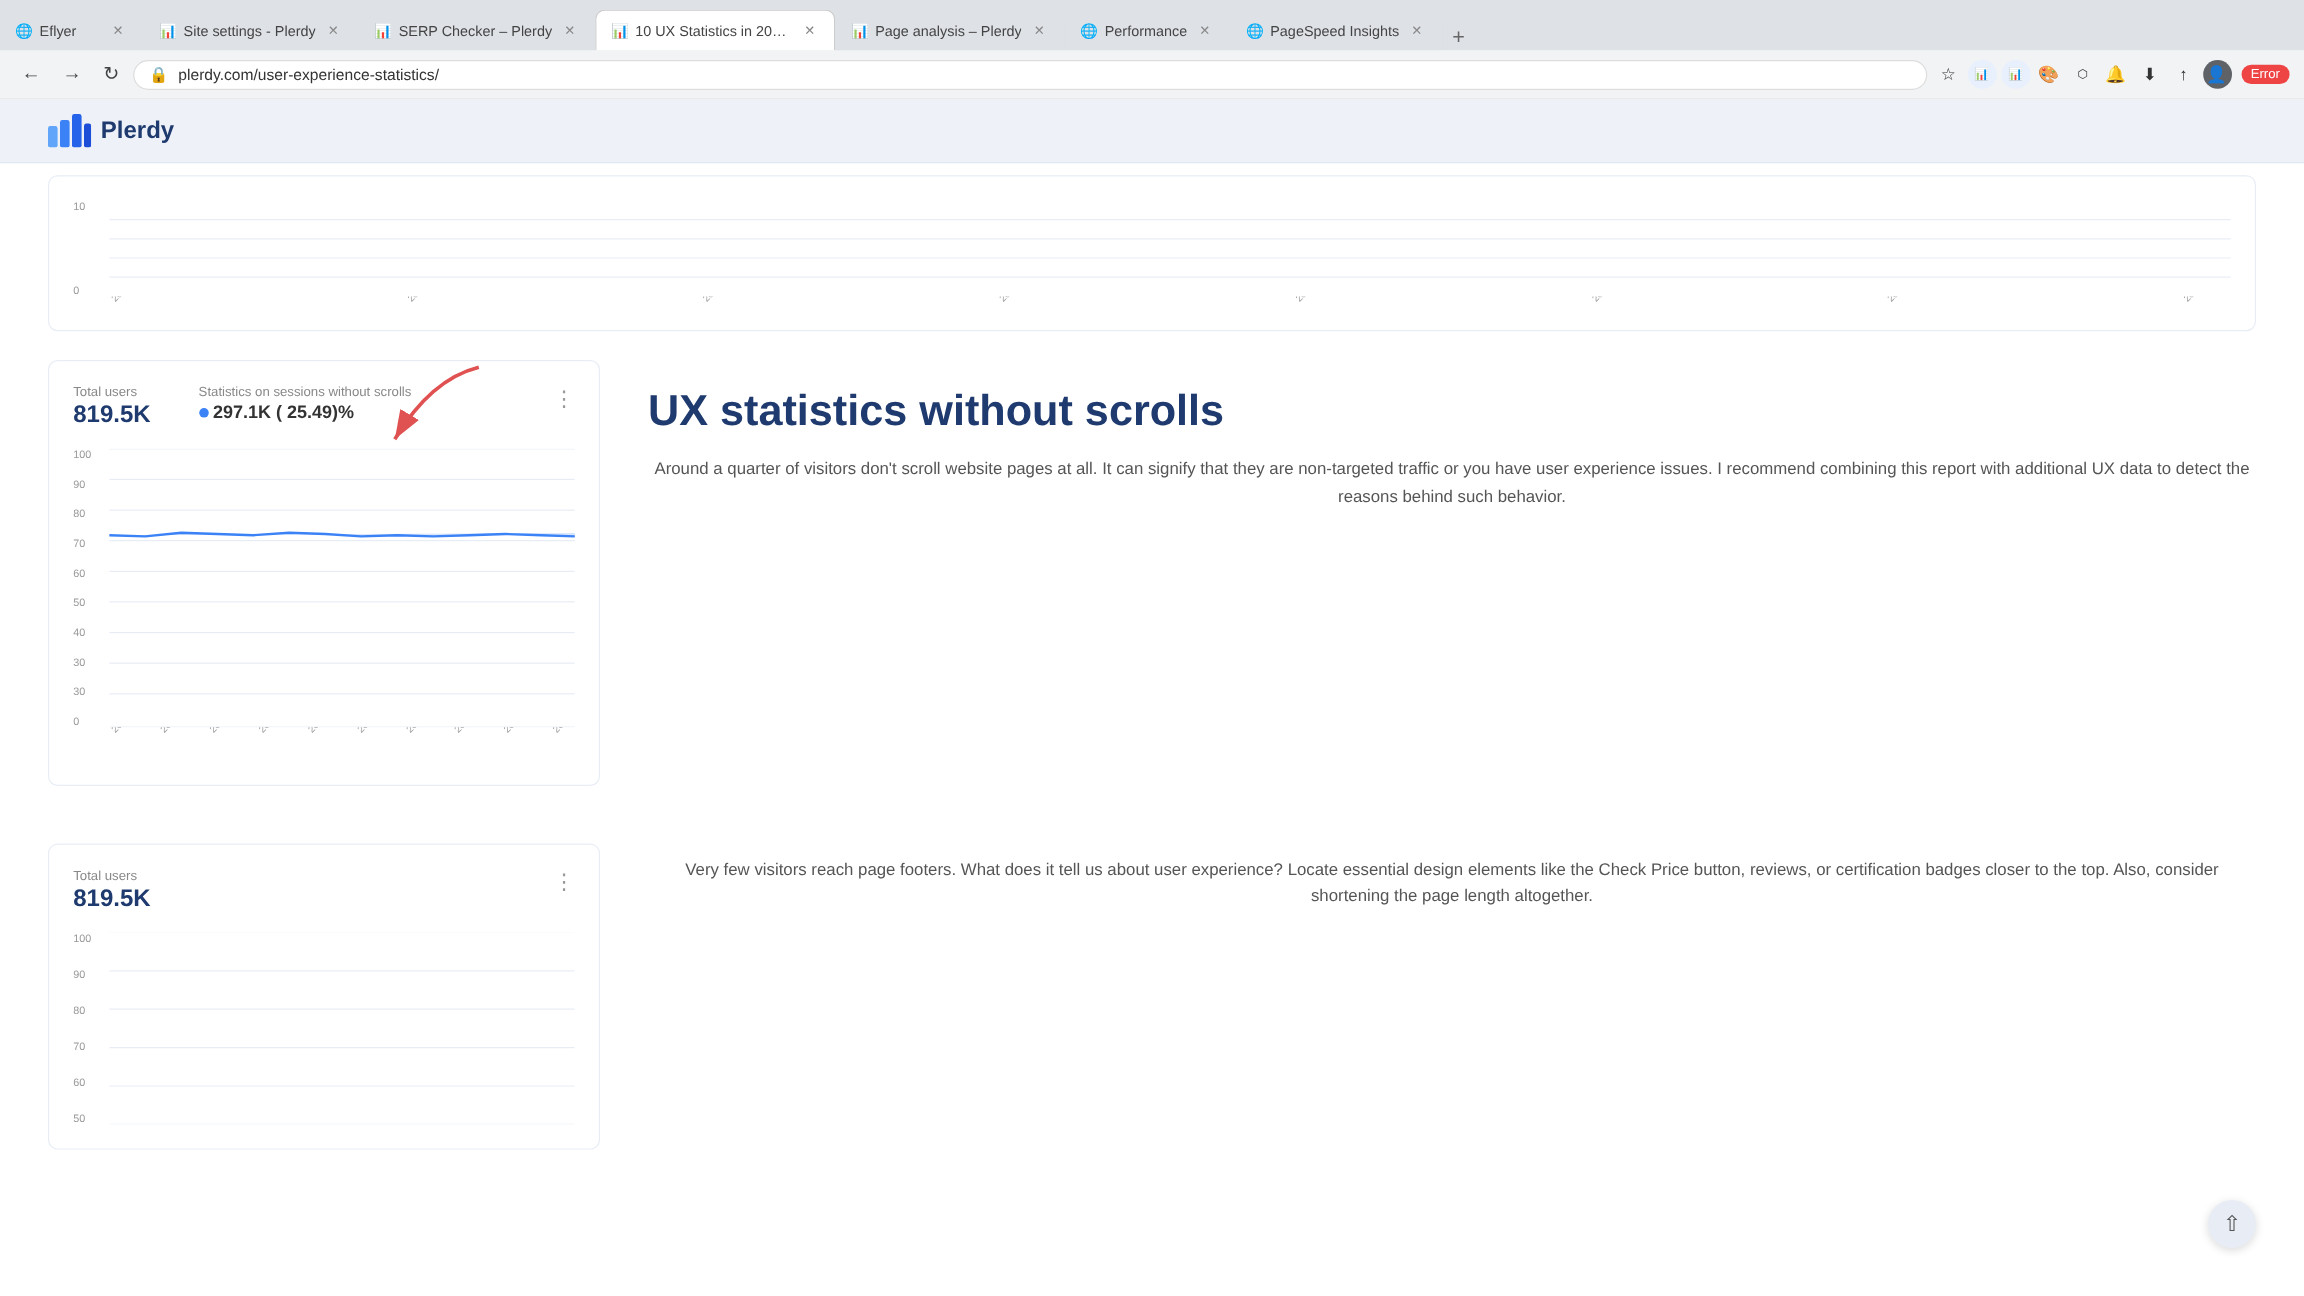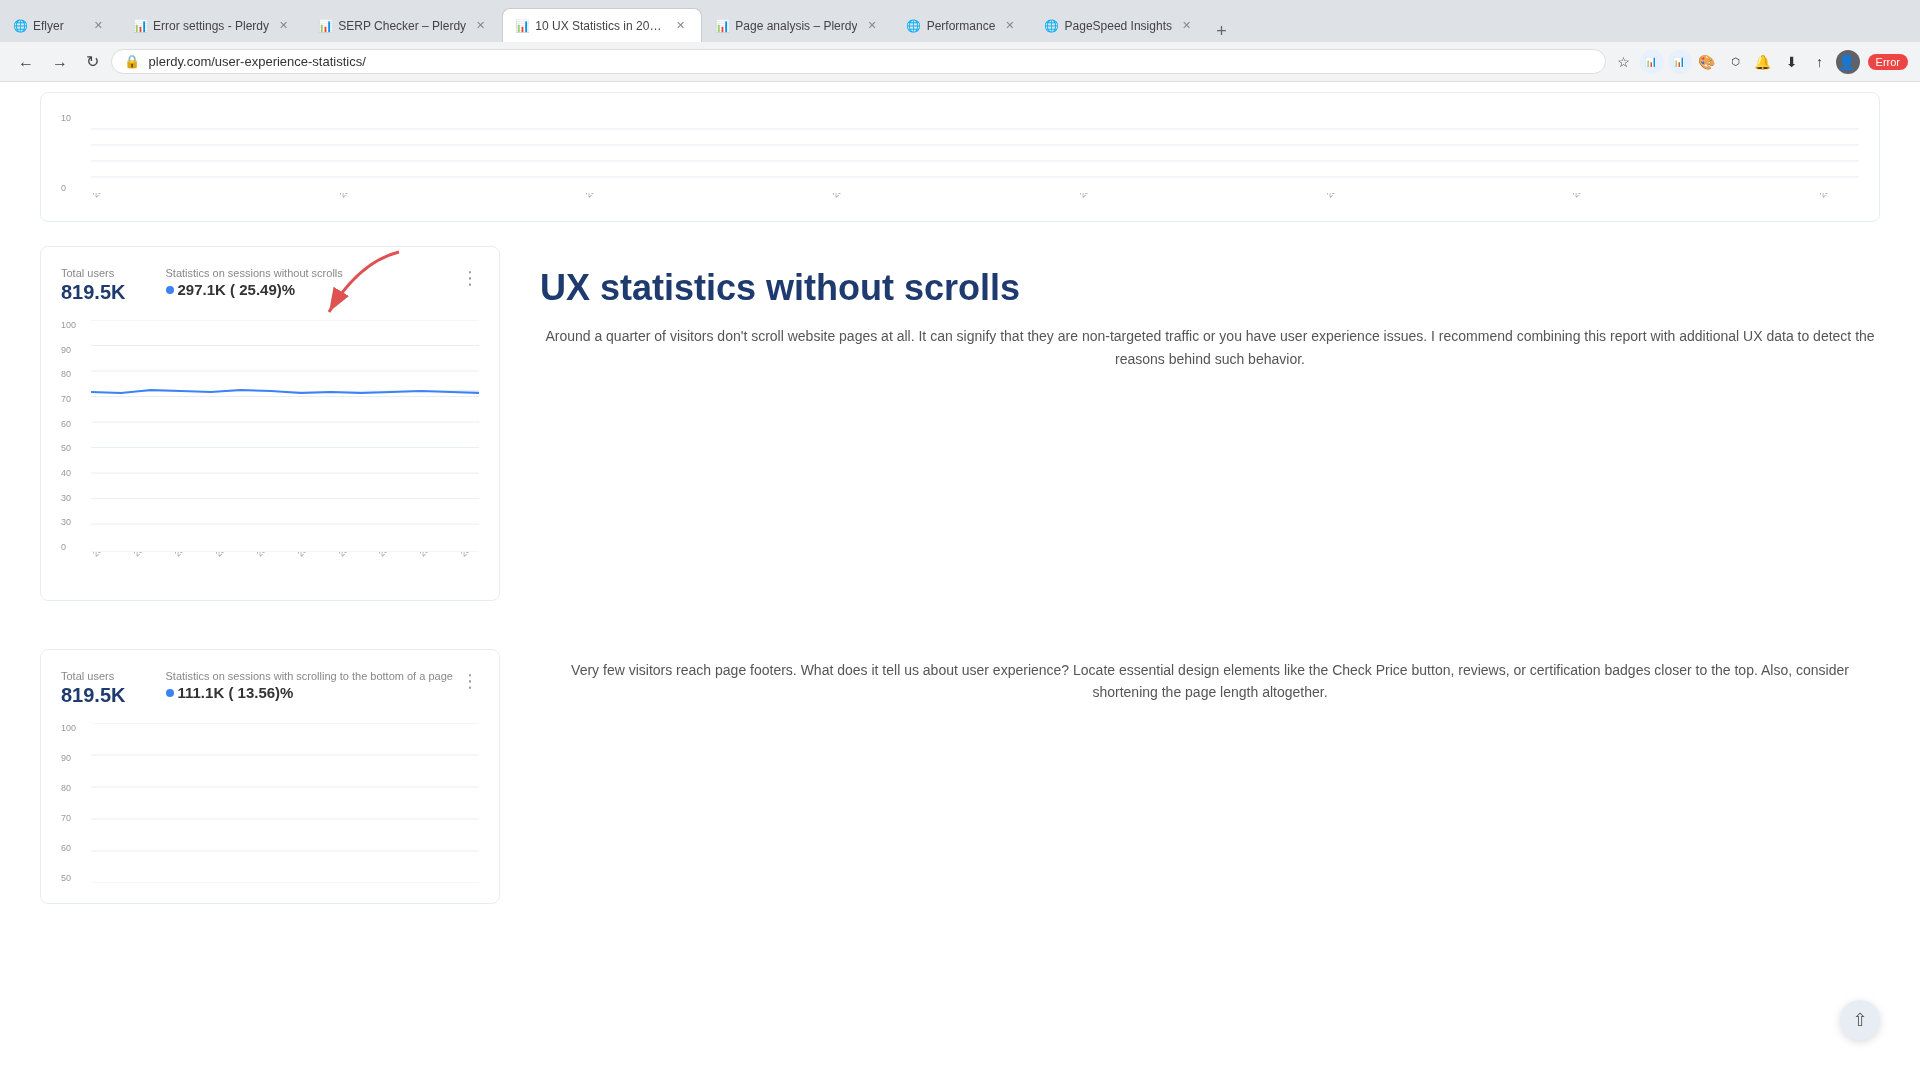--- a/index.html
+++ b/index.html
@@ -60,21 +60,21 @@
   <div class="tab-bar">
 
     <div class="tab">
       <span class="tab-favicon">🌐</span>
       <span class="tab-label">Eflyer</span>
       <span class="tab-close">✕</span>
     </div>
 
     <div class="tab">
       <span class="tab-favicon" style="color:#2563eb;">📊</span>
-      <span class="tab-label">Error settings - Plerdy</span>
+      <span class="tab-label">Site settings - Plerdy</span>
       <span class="tab-close">✕</span>
     </div>
 
     <div class="tab">
       <span class="tab-favicon" style="color:#2563eb;">📊</span>
       <span class="tab-label">SERP Checker – Plerdy</span>
       <span class="tab-close">✕</span>
     </div>
 
     <div class="tab active">
@@ -121,20 +121,31 @@
       <div class="toolbar-icon">⬇</div>
       <div class="toolbar-icon">↑</div>
       <div class="toolbar-icon" style="background:#5f6368; border-radius:50%; color:white;">👤</div>
       <span class="error-badge">Error</span>
     </div>
   </div>
 </div>
 
 <div class="page">
 
+  <div class="header-bar">
+    <div class="logo-area">
+      <svg width="36" height="28" viewBox="0 0 36 28">
+        <rect x="0" y="10" width="8" height="18" fill="#60a5fa" rx="2"></rect>
+        <rect x="10" y="5" width="8" height="23" fill="#3b82f6" rx="2"></rect>
+        <rect x="20" y="0" width="8" height="28" fill="#2563eb" rx="2"></rect>
+        <rect x="30" y="8" width="6" height="20" fill="#1d4ed8" rx="2"></rect>
+      </svg>
+      <span class="logo-text">Plerdy</span>
+    </div>
+  </div>
 
   <div style="padding: 0 40px;">
 
     <div class="chart-card" style="margin-top: 10px; padding-bottom: 0; height: 130px; overflow: hidden;">
       <div style="position: relative; height: 100%;">
         <div style="display:flex; gap: 24px; position: absolute; left: 30px; right: 0; top: 0; bottom: 28px;">
           <svg width="100%" height="100%" preserveAspectRatio="none">
             <line x1="0" y1="80%" x2="100%" y2="80%" class="grid-line"></line>
             <line x1="0" y1="60%" x2="100%" y2="60%" class="grid-line"></line>
             <line x1="0" y1="40%" x2="100%" y2="40%" class="grid-line"></line>
@@ -250,27 +261,20 @@
     <div style="display:flex; gap:40px; align-items:flex-start;">
 
       <div class="chart-card" style="flex: 0 0 460px;">
 
         <div class="chart-header">
           <div class="chart-meta">
             <div class="chart-metric">
               <div class="metric-label">Total users</div>
               <div class="metric-value">819.5K</div>
             </div>
-            <div class="chart-metric">
-              <div class="metric-label">Statistics on sessions with scrolling to the bottom of a page</div>
-              <div class="metric-value-blue">
-                <span class="metric-dot"></span>
-                <span>111.1K ( 13.56)%</span>
-              </div>
-            </div>
           </div>
           <div class="card-menu">⋮</div>
         </div>
 
         <div style="position:relative; height: 160px; overflow:hidden;">
 
           <div style="position:absolute; left:0; top:0; bottom:0; width:28px; display:flex; flex-direction:column; justify-content:space-between;">
             <span style="font-size:9px;color:#999;">100</span>
             <span style="font-size:9px;color:#999;">90</span>
             <span style="font-size:9px;color:#999;">80</span>

